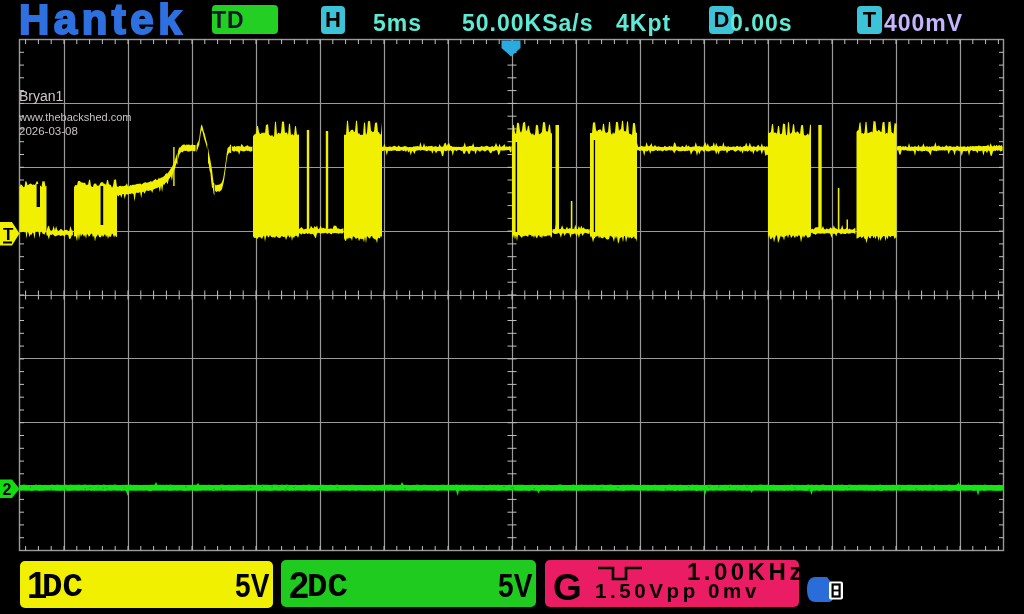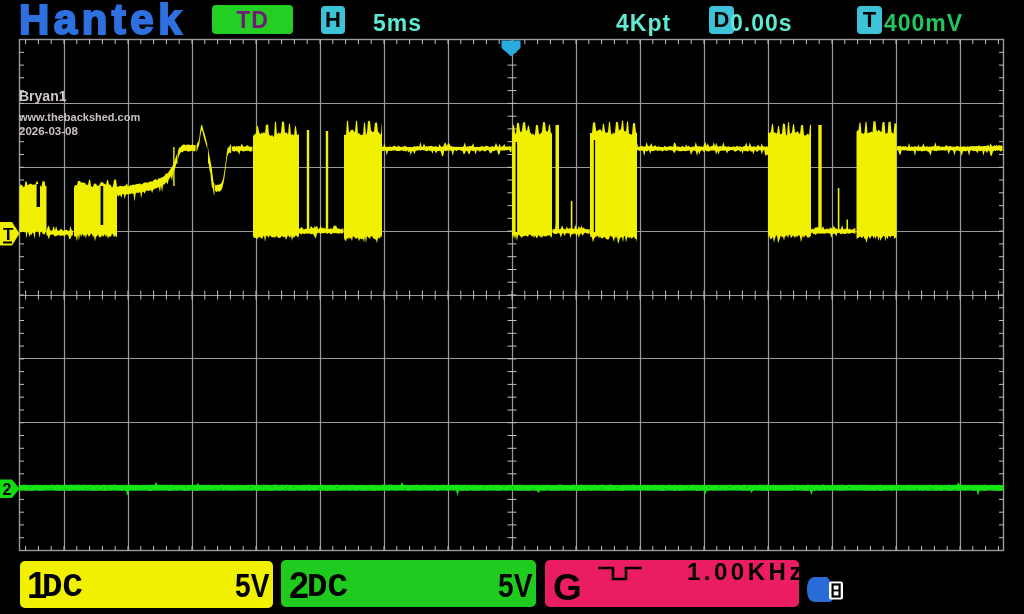--- a/index.html
+++ b/index.html
@@ -3,28 +3,29 @@
 html,body{margin:0;padding:0;background:#000}
 #scr{position:relative;width:1024px;height:614px;background:#000;overflow:hidden;will-change:transform;
   font-family:"Liberation Sans",sans-serif;font-weight:bold}
 .abs{position:absolute}
 .tbox{position:absolute;top:6px;height:27.5px;background:#3cc3d8;color:#000;
   border-radius:4px;font-size:22px;text-align:center;line-height:28px}
 .wt{position:absolute;top:12px;color:#5eead4;font-size:23px;line-height:23px;letter-spacing:1px}
 </style></head><body>
 <div id="scr">
 <div class="abs" style="left:19px;top:-4px;font-size:42px;color:#2e70e0;letter-spacing:4.5px;-webkit-text-stroke:2px #2e70e0">Hantek</div>
-<div class="abs" style="left:212px;top:5px;width:81px;height:29px;background:#22cf22;border-radius:4px;color:#701a75;font-size:23px;text-align:center;line-height:30px;letter-spacing:1px">TD</div>
+<div class="abs" style="left:212px;top:5px;width:66px;height:29px;background:#22cf22;border-radius:4px;color:#0f172a;font-size:23px;line-height:30px;letter-spacing:1px">TD</div>
 <div class="tbox" style="left:321px;width:24px">H</div>
 <div class="wt" style="left:373px">5ms</div>
+<div class="wt" style="left:462px">50.00KSa/s</div>
 <div class="wt" style="left:616px">4Kpt</div>
 <div class="tbox" style="left:709px;width:25px">D</div>
 <div class="wt" style="left:730px">0.00s</div>
 <div class="tbox" style="left:857px;width:25px">T</div>
-<div class="wt" style="left:884px;color:#22c55e">400mV</div>
+<div class="wt" style="left:884px;color:#c4b5fd">400mV</div>
 <svg class="abs" style="left:0;top:0" width="1024" height="614" viewBox="0 0 1024 614">
       <path d="M64.5 39.5V550.5 M128.5 39.5V550.5 M192.5 39.5V550.5 M256.5 39.5V550.5 M320.5 39.5V550.5 M384.5 39.5V550.5 M448.5 39.5V550.5 M512.5 39.5V550.5 M576.5 39.5V550.5 M640.5 39.5V550.5 M704.5 39.5V550.5 M768.5 39.5V550.5 M832.5 39.5V550.5 M896.5 39.5V550.5 M960.5 39.5V550.5 M19.5 103.5H1003.5 M19.5 167.5H1003.5 M19.5 231.5H1003.5 M19.5 295.5H1003.5 M19.5 358.5H1003.5 M19.5 422.5H1003.5 M19.5 486.5H1003.5" stroke="#9a9a9a" stroke-width="1.2" fill="none"></path>
       <rect x="19.5" y="39.5" width="984.0" height="511.0" fill="none" stroke="#9a9a9a" stroke-width="1.4"></rect>
       <path d="M25.6 39.5v4.5 M25.6 550.5v-4.5 M25.6 290.5v9 M38.4 39.5v4.5 M38.4 550.5v-4.5 M38.4 290.5v9 M51.2 39.5v4.5 M51.2 550.5v-4.5 M51.2 290.5v9 M64 39.5v4.5 M64 550.5v-4.5 M64 290.5v9 M76.8 39.5v4.5 M76.8 550.5v-4.5 M76.8 290.5v9 M89.6 39.5v4.5 M89.6 550.5v-4.5 M89.6 290.5v9 M102.4 39.5v4.5 M102.4 550.5v-4.5 M102.4 290.5v9 M115.2 39.5v4.5 M115.2 550.5v-4.5 M115.2 290.5v9 M128 39.5v4.5 M128 550.5v-4.5 M128 290.5v9 M140.8 39.5v4.5 M140.8 550.5v-4.5 M140.8 290.5v9 M153.6 39.5v4.5 M153.6 550.5v-4.5 M153.6 290.5v9 M166.4 39.5v4.5 M166.4 550.5v-4.5 M166.4 290.5v9 M179.2 39.5v4.5 M179.2 550.5v-4.5 M179.2 290.5v9 M192 39.5v4.5 M192 550.5v-4.5 M192 290.5v9 M204.8 39.5v4.5 M204.8 550.5v-4.5 M204.8 290.5v9 M217.6 39.5v4.5 M217.6 550.5v-4.5 M217.6 290.5v9 M230.4 39.5v4.5 M230.4 550.5v-4.5 M230.4 290.5v9 M243.2 39.5v4.5 M243.2 550.5v-4.5 M243.2 290.5v9 M256 39.5v4.5 M256 550.5v-4.5 M256 290.5v9 M268.8 39.5v4.5 M268.8 550.5v-4.5 M268.8 290.5v9 M281.6 39.5v4.5 M281.6 550.5v-4.5 M281.6 290.5v9 M294.4 39.5v4.5 M294.4 550.5v-4.5 M294.4 290.5v9 M307.2 39.5v4.5 M307.2 550.5v-4.5 M307.2 290.5v9 M320 39.5v4.5 M320 550.5v-4.5 M320 290.5v9 M332.8 39.5v4.5 M332.8 550.5v-4.5 M332.8 290.5v9 M345.6 39.5v4.5 M345.6 550.5v-4.5 M345.6 290.5v9 M358.4 39.5v4.5 M358.4 550.5v-4.5 M358.4 290.5v9 M371.2 39.5v4.5 M371.2 550.5v-4.5 M371.2 290.5v9 M384 39.5v4.5 M384 550.5v-4.5 M384 290.5v9 M396.8 39.5v4.5 M396.8 550.5v-4.5 M396.8 290.5v9 M409.6 39.5v4.5 M409.6 550.5v-4.5 M409.6 290.5v9 M422.4 39.5v4.5 M422.4 550.5v-4.5 M422.4 290.5v9 M435.2 39.5v4.5 M435.2 550.5v-4.5 M435.2 290.5v9 M448 39.5v4.5 M448 550.5v-4.5 M448 290.5v9 M460.8 39.5v4.5 M460.8 550.5v-4.5 M460.8 290.5v9 M473.6 39.5v4.5 M473.6 550.5v-4.5 M473.6 290.5v9 M486.4 39.5v4.5 M486.4 550.5v-4.5 M486.4 290.5v9 M499.2 39.5v4.5 M499.2 550.5v-4.5 M499.2 290.5v9 M512 39.5v4.5 M512 550.5v-4.5 M512 290.5v9 M524.8 39.5v4.5 M524.8 550.5v-4.5 M524.8 290.5v9 M537.6 39.5v4.5 M537.6 550.5v-4.5 M537.6 290.5v9 M550.4 39.5v4.5 M550.4 550.5v-4.5 M550.4 290.5v9 M563.2 39.5v4.5 M563.2 550.5v-4.5 M563.2 290.5v9 M576 39.5v4.5 M576 550.5v-4.5 M576 290.5v9 M588.8 39.5v4.5 M588.8 550.5v-4.5 M588.8 290.5v9 M601.6 39.5v4.5 M601.6 550.5v-4.5 M601.6 290.5v9 M614.4 39.5v4.5 M614.4 550.5v-4.5 M614.4 290.5v9 M627.2 39.5v4.5 M627.2 550.5v-4.5 M627.2 290.5v9 M640 39.5v4.5 M640 550.5v-4.5 M640 290.5v9 M652.8 39.5v4.5 M652.8 550.5v-4.5 M652.8 290.5v9 M665.6 39.5v4.5 M665.6 550.5v-4.5 M665.6 290.5v9 M678.4 39.5v4.5 M678.4 550.5v-4.5 M678.4 290.5v9 M691.2 39.5v4.5 M691.2 550.5v-4.5 M691.2 290.5v9 M704 39.5v4.5 M704 550.5v-4.5 M704 290.5v9 M716.8 39.5v4.5 M716.8 550.5v-4.5 M716.8 290.5v9 M729.6 39.5v4.5 M729.6 550.5v-4.5 M729.6 290.5v9 M742.4 39.5v4.5 M742.4 550.5v-4.5 M742.4 290.5v9 M755.2 39.5v4.5 M755.2 550.5v-4.5 M755.2 290.5v9 M768 39.5v4.5 M768 550.5v-4.5 M768 290.5v9 M780.8 39.5v4.5 M780.8 550.5v-4.5 M780.8 290.5v9 M793.6 39.5v4.5 M793.6 550.5v-4.5 M793.6 290.5v9 M806.4 39.5v4.5 M806.4 550.5v-4.5 M806.4 290.5v9 M819.2 39.5v4.5 M819.2 550.5v-4.5 M819.2 290.5v9 M832 39.5v4.5 M832 550.5v-4.5 M832 290.5v9 M844.8 39.5v4.5 M844.8 550.5v-4.5 M844.8 290.5v9 M857.6 39.5v4.5 M857.6 550.5v-4.5 M857.6 290.5v9 M870.4 39.5v4.5 M870.4 550.5v-4.5 M870.4 290.5v9 M883.2 39.5v4.5 M883.2 550.5v-4.5 M883.2 290.5v9 M896 39.5v4.5 M896 550.5v-4.5 M896 290.5v9 M908.8 39.5v4.5 M908.8 550.5v-4.5 M908.8 290.5v9 M921.6 39.5v4.5 M921.6 550.5v-4.5 M921.6 290.5v9 M934.4 39.5v4.5 M934.4 550.5v-4.5 M934.4 290.5v9 M947.2 39.5v4.5 M947.2 550.5v-4.5 M947.2 290.5v9 M960 39.5v4.5 M960 550.5v-4.5 M960 290.5v9 M972.8 39.5v4.5 M972.8 550.5v-4.5 M972.8 290.5v9 M985.6 39.5v4.5 M985.6 550.5v-4.5 M985.6 290.5v9 M998.4 39.5v4.5 M998.4 550.5v-4.5 M998.4 290.5v9 M19.5 52.3h4.5 M1003.5 52.3h-4.5 M507.5 52.3h9 M19.5 65.1h4.5 M1003.5 65.1h-4.5 M507.5 65.1h9 M19.5 77.8h4.5 M1003.5 77.8h-4.5 M507.5 77.8h9 M19.5 90.6h4.5 M1003.5 90.6h-4.5 M507.5 90.6h9 M19.5 103.4h4.5 M1003.5 103.4h-4.5 M507.5 103.4h9 M19.5 116.2h4.5 M1003.5 116.2h-4.5 M507.5 116.2h9 M19.5 128.9h4.5 M1003.5 128.9h-4.5 M507.5 128.9h9 M19.5 141.7h4.5 M1003.5 141.7h-4.5 M507.5 141.7h9 M19.5 154.5h4.5 M1003.5 154.5h-4.5 M507.5 154.5h9 M19.5 167.3h4.5 M1003.5 167.3h-4.5 M507.5 167.3h9 M19.5 180h4.5 M1003.5 180h-4.5 M507.5 180h9 M19.5 192.8h4.5 M1003.5 192.8h-4.5 M507.5 192.8h9 M19.5 205.6h4.5 M1003.5 205.6h-4.5 M507.5 205.6h9 M19.5 218.4h4.5 M1003.5 218.4h-4.5 M507.5 218.4h9 M19.5 231.1h4.5 M1003.5 231.1h-4.5 M507.5 231.1h9 M19.5 243.9h4.5 M1003.5 243.9h-4.5 M507.5 243.9h9 M19.5 256.7h4.5 M1003.5 256.7h-4.5 M507.5 256.7h9 M19.5 269.5h4.5 M1003.5 269.5h-4.5 M507.5 269.5h9 M19.5 282.2h4.5 M1003.5 282.2h-4.5 M507.5 282.2h9 M19.5 295h4.5 M1003.5 295h-4.5 M507.5 295h9 M19.5 307.8h4.5 M1003.5 307.8h-4.5 M507.5 307.8h9 M19.5 320.5h4.5 M1003.5 320.5h-4.5 M507.5 320.5h9 M19.5 333.3h4.5 M1003.5 333.3h-4.5 M507.5 333.3h9 M19.5 346.1h4.5 M1003.5 346.1h-4.5 M507.5 346.1h9 M19.5 358.9h4.5 M1003.5 358.9h-4.5 M507.5 358.9h9 M19.5 371.6h4.5 M1003.5 371.6h-4.5 M507.5 371.6h9 M19.5 384.4h4.5 M1003.5 384.4h-4.5 M507.5 384.4h9 M19.5 397.2h4.5 M1003.5 397.2h-4.5 M507.5 397.2h9 M19.5 410h4.5 M1003.5 410h-4.5 M507.5 410h9 M19.5 422.7h4.5 M1003.5 422.7h-4.5 M507.5 422.7h9 M19.5 435.5h4.5 M1003.5 435.5h-4.5 M507.5 435.5h9 M19.5 448.3h4.5 M1003.5 448.3h-4.5 M507.5 448.3h9 M19.5 461.1h4.5 M1003.5 461.1h-4.5 M507.5 461.1h9 M19.5 473.8h4.5 M1003.5 473.8h-4.5 M507.5 473.8h9 M19.5 486.6h4.5 M1003.5 486.6h-4.5 M507.5 486.6h9 M19.5 499.4h4.5 M1003.5 499.4h-4.5 M507.5 499.4h9 M19.5 512.2h4.5 M1003.5 512.2h-4.5 M507.5 512.2h9 M19.5 524.9h4.5 M1003.5 524.9h-4.5 M507.5 524.9h9 M19.5 537.7h4.5 M1003.5 537.7h-4.5 M507.5 537.7h9" stroke="#c0c0c0" stroke-width="1" fill="none"></path>
       <polygon points="19.5,484.9 21,485 22.5,484.8 24,484.6 25.5,484.7 27,485 28.5,485.1 30,485 31.5,484.9 33,485 34.5,485 36,484.6 37.5,484.9 39,484.7 40.5,484.7 42,485.1 43.5,485 45,484.8 46.5,485 48,485.1 49.5,484.9 51,484.8 52.5,484.6 54,485 55.5,485.1 57,484.6 58.5,484.7 60,484.8 61.5,484.9 63,484.7 64.5,485 66,484.6 67.5,485 69,485 70.5,484.6 72,484.8 73.5,484.8 75,484.7 76.5,484.8 78,484.8 79.5,484.6 81,485 82.5,484.7 84,484.8 85.5,484.6 87,485 88.5,484.8 90,484.7 91.5,484.7 93,484.9 94.5,485.1 96,484.8 97.5,484.8 99,484.8 100.5,484.9 102,485.1 103.5,484.6 105,484.7 106.5,484.9 108,485 109.5,484.8 111,484.7 112.5,484.9 114,484.6 115.5,484.6 117,485 118.5,485 120,484.9 121.5,484.9 123,484.7 124.5,485 126,484.8 127.5,484.8 129,484.7 130.5,484.6 132,484.9 133.5,484.7 135,485 136.5,484.7 138,484.9 139.5,485.1 141,485 142.5,485 144,484.7 145.5,485 147,484.7 148.5,485 150,484.8 151.5,484.7 153,484.7 154.5,484.8 156,481.9 157.5,484.9 159,484.8 160.5,484.8 162,484.8 163.5,484.7 165,485.1 166.5,484.6 168,484.9 169.5,484.8 171,484.6 172.5,485 174,484.7 175.5,485 177,484.7 178.5,484.9 180,484.7 181.5,484.9 183,484.8 184.5,484.9 186,485 187.5,485 189,484.7 190.5,484.9 192,484.7 193.5,484.7 195,484.8 196.5,484.8 198,483.1 199.5,485 201,485 202.5,484.7 204,484.9 205.5,484.7 207,484.9 208.5,484.8 210,484.8 211.5,485 213,484.9 214.5,485 216,484.7 217.5,484.9 219,485 220.5,484.7 222,484.6 223.5,484.8 225,484.9 226.5,484.9 228,484.8 229.5,484.8 231,485.1 232.5,484.8 234,485 235.5,485 237,484.6 238.5,484.9 240,484.7 241.5,485 243,485.1 244.5,485 246,485 247.5,484.8 249,484.8 250.5,484.7 252,484.7 253.5,484.7 255,484.9 256.5,484.7 258,484.7 259.5,484.7 261,484.9 262.5,484.6 264,484.8 265.5,484.7 267,484.7 268.5,484.7 270,485 271.5,484.9 273,484.7 274.5,484.6 276,484.7 277.5,484.8 279,484.9 280.5,484.9 282,484.6 283.5,484.9 285,484.9 286.5,484.6 288,484.7 289.5,484.9 291,484.7 292.5,484.9 294,484.9 295.5,484.8 297,484.9 298.5,484.9 300,485.1 301.5,484.9 303,484.8 304.5,484.7 306,484.9 307.5,484.7 309,484.6 310.5,484.7 312,484.9 313.5,484.7 315,484.9 316.5,485 318,485 319.5,485.1 321,484.8 322.5,484.8 324,484.7 325.5,485 327,485 328.5,484.9 330,484.8 331.5,484.8 333,485.1 334.5,485 336,484.8 337.5,484.6 339,485.1 340.5,484.9 342,485.1 343.5,484.8 345,485 346.5,484.9 348,484.8 349.5,485 351,484.8 352.5,484.8 354,484.8 355.5,484.9 357,484.9 358.5,485 360,485.1 361.5,484.8 363,485 364.5,485.1 366,484.9 367.5,485 369,485.1 370.5,484.7 372,485 373.5,484.7 375,485.1 376.5,485 378,484.9 379.5,485.1 381,485 382.5,484.6 384,484.8 385.5,484.8 387,484.8 388.5,484.8 390,484.6 391.5,484.6 393,485 394.5,485.1 396,484.7 397.5,484.9 399,484.7 400.5,485 402,482.1 403.5,484.7 405,484.9 406.5,484.7 408,485 409.5,485 411,485.1 412.5,484.9 414,484.8 415.5,485.1 417,484.6 418.5,484.8 420,484.9 421.5,484.9 423,484.8 424.5,484.8 426,484.8 427.5,485 429,485 430.5,484.8 432,485 433.5,484.9 435,484.9 436.5,484.8 438,485 439.5,484.9 441,484.7 442.5,484.8 444,484.8 445.5,485 447,484.8 448.5,484.6 450,484.9 451.5,484.8 453,484.8 454.5,484.9 456,484.6 457.5,484.7 459,484.8 460.5,485 462,484.6 463.5,484.9 465,484.6 466.5,485 468,484.7 469.5,484.8 471,484.9 472.5,484.8 474,484.7 475.5,485 477,484.8 478.5,485.1 480,485 481.5,484.8 483,484.9 484.5,485 486,484.9 487.5,485 489,484.9 490.5,484.6 492,485 493.5,484.8 495,484.8 496.5,484.9 498,484.6 499.5,484.9 501,484.9 502.5,484.9 504,484.8 505.5,484.9 507,484.9 508.5,484.8 510,484.8 511.5,485 513,485 514.5,484.7 516,485 517.5,484.8 519,484.7 520.5,484.8 522,484.8 523.5,484.7 525,485 526.5,484.9 528,485 529.5,484.7 531,485.1 532.5,484.6 534,485.1 535.5,485 537,484.7 538.5,485 540,485 541.5,484.7 543,484.8 544.5,485.1 546,484.7 547.5,484.7 549,485.1 550.5,485.1 552,484.9 553.5,485 555,485 556.5,484.9 558,484.8 559.5,484.6 561,484.6 562.5,484.9 564,485 565.5,485 567,485 568.5,485.1 570,484.9 571.5,484.9 573,484.6 574.5,484.8 576,485 577.5,485.1 579,484.8 580.5,484.7 582,484.6 583.5,484.9 585,484.8 586.5,484.8 588,485 589.5,484.7 591,484.7 592.5,485 594,484.6 595.5,484.8 597,485 598.5,485 600,484.7 601.5,484.8 603,484.6 604.5,484.9 606,485.1 607.5,484.8 609,484.7 610.5,484.6 612,484.8 613.5,485 615,484.9 616.5,484.9 618,484.9 619.5,484.9 621,484.9 622.5,484.8 624,484.7 625.5,484.9 627,484.8 628.5,484.8 630,485.1 631.5,484.8 633,484.6 634.5,484.7 636,484.9 637.5,484.9 639,485.1 640.5,484.8 642,484.9 643.5,484.8 645,484.8 646.5,484.9 648,484.7 649.5,485.1 651,485.1 652.5,484.9 654,484.8 655.5,484.8 657,485 658.5,484.9 660,484.8 661.5,485 663,484.8 664.5,484.9 666,484.9 667.5,484.9 669,484.6 670.5,484.8 672,485 673.5,484.8 675,484.7 676.5,485 678,484.9 679.5,484.7 681,484.7 682.5,485.1 684,484.9 685.5,485.1 687,485 688.5,484.8 690,484.9 691.5,484.7 693,484.6 694.5,485 696,484.8 697.5,484.7 699,485.1 700.5,485 702,485 703.5,484.8 705,485.1 706.5,485.1 708,484.8 709.5,484.7 711,484.7 712.5,484.9 714,485 715.5,484.9 717,484.7 718.5,485.1 720,484.9 721.5,484.8 723,485 724.5,484.7 726,484.7 727.5,484.9 729,484.7 730.5,484.6 732,484.9 733.5,484.9 735,484.7 736.5,484.9 738,484.8 739.5,485 741,484.9 742.5,485.1 744,484.6 745.5,485.1 747,484.8 748.5,484.9 750,484.8 751.5,485 753,484.9 754.5,484.7 756,485 757.5,485 759,484.7 760.5,484.6 762,484.7 763.5,484.7 765,484.9 766.5,484.7 768,484.6 769.5,484.9 771,485.1 772.5,484.8 774,484.8 775.5,485 777,484.9 778.5,484.9 780,485 781.5,484.9 783,485 784.5,484.8 786,485.1 787.5,484.7 789,484.9 790.5,484.8 792,484.6 793.5,485.1 795,484.7 796.5,484.9 798,484.8 799.5,484.9 801,484.9 802.5,484.7 804,484.9 805.5,485 807,484.8 808.5,484.6 810,484.9 811.5,484.6 813,485.1 814.5,485 816,484.7 817.5,484.7 819,484.9 820.5,485 822,484.6 823.5,484.6 825,485 826.5,484.9 828,485 829.5,485.1 831,485.1 832.5,485 834,484.7 835.5,485 837,485.1 838.5,484.6 840,485 841.5,484.6 843,484.8 844.5,484.9 846,485 847.5,484.9 849,484.6 850.5,484.7 852,484.8 853.5,484.9 855,484.8 856.5,485.1 858,484.7 859.5,484.8 861,484.7 862.5,484.7 864,484.8 865.5,484.8 867,484.7 868.5,484.8 870,484.9 871.5,484.8 873,484.9 874.5,484.9 876,484.8 877.5,485 879,484.7 880.5,484.6 882,484.9 883.5,485 885,484.9 886.5,484.8 888,484.9 889.5,484.8 891,484.9 892.5,484.8 894,484.8 895.5,485.1 897,484.8 898.5,484.8 900,484.8 901.5,484.9 903,484.7 904.5,485.1 906,484.9 907.5,484.7 909,484.7 910.5,484.7 912,484.8 913.5,484.9 915,484.8 916.5,485 918,484.7 919.5,484.9 921,484.8 922.5,484.9 924,484.7 925.5,484.8 927,485.1 928.5,484.8 930,484.6 931.5,484.9 933,485 934.5,485 936,484.6 937.5,484.7 939,485.1 940.5,484.8 942,485 943.5,484.9 945,484.7 946.5,484.9 948,484.7 949.5,484.6 951,485.1 952.5,484.7 954,484.9 955.5,484.8 957,484.6 958.5,482.3 960,485 961.5,484.8 963,484.8 964.5,484.8 966,484.8 967.5,485 969,484.8 970.5,484.9 972,485.1 973.5,484.8 975,484.8 976.5,485 978,484.7 979.5,485.1 981,484.8 982.5,485 984,484.7 985.5,484.6 987,484.9 988.5,485 990,484.9 991.5,484.7 993,484.9 994.5,485 996,484.9 997.5,485 999,484.8 1000.5,485.1 1002,484.9 1003.5,485.1 1003.5,490.8 1002,490.6 1000.5,490.9 999,490.7 997.5,490.9 996,490.8 994.5,490.7 993,490.7 991.5,490.5 990,490.6 988.5,490.4 987,490.5 985.5,490.7 984,490.9 982.5,490.5 981,490.8 979.5,490.6 978,495.8 976.5,490.4 975,490.7 973.5,490.9 972,490.5 970.5,490.5 969,490.4 967.5,490.6 966,490.7 964.5,490.7 963,490.5 961.5,490.4 960,490.8 958.5,490.9 957,490.7 955.5,490.6 954,490.6 952.5,490.8 951,490.8 949.5,490.9 948,490.8 946.5,490.6 945,490.4 943.5,490.5 942,490.7 940.5,490.9 939,490.6 937.5,490.8 936,490.8 934.5,490.8 933,490.7 931.5,490.5 930,490.8 928.5,490.8 927,490.7 925.5,490.4 924,490.6 922.5,490.9 921,490.5 919.5,490.7 918,490.5 916.5,490.5 915,490.8 913.5,490.7 912,490.5 910.5,490.8 909,490.8 907.5,490.7 906,490.6 904.5,490.5 903,490.5 901.5,490.7 900,490.8 898.5,490.6 897,490.6 895.5,490.5 894,490.4 892.5,490.8 891,490.7 889.5,490.4 888,490.6 886.5,490.7 885,490.4 883.5,490.6 882,490.9 880.5,490.9 879,490.7 877.5,490.6 876,490.5 874.5,490.9 873,490.7 871.5,490.8 870,490.6 868.5,490.9 867,490.6 865.5,490.8 864,490.7 862.5,490.5 861,490.5 859.5,490.6 858,490.6 856.5,490.7 855,490.4 853.5,490.6 852,490.4 850.5,490.5 849,490.6 847.5,490.8 846,490.4 844.5,490.4 843,490.9 841.5,490.5 840,490.9 838.5,490.6 837,490.8 835.5,490.6 834,490.5 832.5,490.8 831,490.6 829.5,490.8 828,490.6 826.5,490.4 825,490.7 823.5,490.5 822,490.6 820.5,490.7 819,490.9 817.5,490.6 816,490.5 814.5,490.9 813,490.4 811.5,495.1 810,490.7 808.5,490.7 807,490.8 805.5,490.9 804,490.7 802.5,490.8 801,490.6 799.5,490.5 798,490.8 796.5,490.6 795,490.5 793.5,490.6 792,490.9 790.5,490.5 789,490.8 787.5,490.7 786,490.5 784.5,490.9 783,490.7 781.5,490.8 780,490.5 778.5,490.9 777,490.5 775.5,490.9 774,490.8 772.5,490.5 771,490.7 769.5,490.6 768,490.9 766.5,490.7 765,490.7 763.5,490.8 762,490.8 760.5,490.8 759,490.4 757.5,490.8 756,490.5 754.5,490.6 753,490.7 751.5,493.1 750,490.5 748.5,490.7 747,490.8 745.5,490.7 744,490.6 742.5,490.9 741,490.4 739.5,490.6 738,490.4 736.5,490.8 735,490.5 733.5,490.5 732,490.4 730.5,490.6 729,490.5 727.5,490.6 726,490.8 724.5,490.7 723,490.6 721.5,490.6 720,490.7 718.5,490.6 717,490.5 715.5,490.5 714,490.8 712.5,490.8 711,490.5 709.5,490.5 708,490.9 706.5,490.5 705,495.3 703.5,490.6 702,490.5 700.5,490.9 699,490.4 697.5,490.9 696,490.9 694.5,490.4 693,490.6 691.5,490.7 690,490.5 688.5,490.5 687,490.6 685.5,490.8 684,490.6 682.5,490.8 681,490.8 679.5,490.9 678,490.5 676.5,490.8 675,490.9 673.5,490.7 672,490.4 670.5,490.8 669,490.6 667.5,490.4 666,490.7 664.5,490.8 663,490.9 661.5,490.8 660,490.7 658.5,490.8 657,490.5 655.5,490.7 654,490.6 652.5,490.4 651,490.8 649.5,490.6 648,490.9 646.5,490.4 645,490.6 643.5,490.8 642,490.6 640.5,490.4 639,490.7 637.5,490.6 636,490.6 634.5,490.8 633,490.5 631.5,490.6 630,490.5 628.5,490.8 627,490.6 625.5,490.5 624,490.9 622.5,490.7 621,490.7 619.5,490.8 618,490.8 616.5,490.5 615,490.5 613.5,490.8 612,490.8 610.5,490.5 609,490.9 607.5,490.8 606,490.7 604.5,490.8 603,490.6 601.5,490.8 600,490.8 598.5,490.7 597,490.8 595.5,490.4 594,490.7 592.5,490.6 591,490.9 589.5,490.5 588,490.6 586.5,490.7 585,490.8 583.5,490.7 582,490.8 580.5,490.7 579,490.8 577.5,490.9 576,490.6 574.5,490.7 573,490.7 571.5,490.8 570,490.8 568.5,490.6 567,490.8 565.5,490.6 564,490.5 562.5,490.9 561,490.5 559.5,490.8 558,490.7 556.5,490.8 555,490.8 553.5,490.6 552,490.9 550.5,490.7 549,490.4 547.5,490.6 546,490.5 544.5,490.7 543,490.8 541.5,490.5 540,490.7 538.5,493.3 537,490.8 535.5,490.7 534,490.6 532.5,490.4 531,490.5 529.5,490.9 528,490.8 526.5,490.8 525,490.8 523.5,490.6 522,490.9 520.5,490.8 519,490.8 517.5,490.7 516,490.8 514.5,490.6 513,490.4 511.5,490.5 510,490.5 508.5,490.5 507,490.7 505.5,490.8 504,490.6 502.5,490.6 501,490.5 499.5,490.9 498,490.7 496.5,490.8 495,490.5 493.5,490.6 492,490.7 490.5,490.5 489,490.6 487.5,490.8 486,490.7 484.5,490.4 483,490.6 481.5,490.6 480,490.7 478.5,490.7 477,490.8 475.5,490.7 474,490.5 472.5,490.8 471,490.5 469.5,490.6 468,490.7 466.5,490.9 465,490.6 463.5,490.8 462,490.9 460.5,490.4 459,490.8 457.5,496 456,490.6 454.5,490.4 453,490.5 451.5,490.5 450,490.5 448.5,490.4 447,490.8 445.5,490.5 444,490.5 442.5,490.4 441,490.5 439.5,490.4 438,490.9 436.5,490.8 435,490.5 433.5,490.6 432,490.8 430.5,490.5 429,490.7 427.5,490.4 426,490.5 424.5,490.4 423,490.5 421.5,490.8 420,490.4 418.5,490.9 417,490.5 415.5,490.4 414,490.6 412.5,490.6 411,490.4 409.5,490.7 408,490.7 406.5,490.6 405,490.4 403.5,490.5 402,490.5 400.5,490.5 399,490.5 397.5,490.7 396,490.8 394.5,490.6 393,490.4 391.5,490.6 390,490.6 388.5,490.8 387,490.7 385.5,490.4 384,490.5 382.5,490.8 381,490.7 379.5,490.5 378,490.7 376.5,490.4 375,490.9 373.5,490.9 372,490.6 370.5,490.8 369,490.7 367.5,490.5 366,490.8 364.5,490.7 363,490.7 361.5,490.7 360,490.5 358.5,490.4 357,490.5 355.5,490.9 354,490.6 352.5,490.5 351,490.6 349.5,490.9 348,490.5 346.5,490.5 345,490.5 343.5,490.5 342,490.4 340.5,490.8 339,490.8 337.5,490.4 336,490.8 334.5,490.8 333,490.6 331.5,490.7 330,490.7 328.5,490.7 327,490.9 325.5,490.8 324,490.8 322.5,490.5 321,490.7 319.5,490.6 318,490.5 316.5,490.6 315,490.8 313.5,490.7 312,490.5 310.5,490.8 309,490.9 307.5,490.5 306,490.5 304.5,490.7 303,490.8 301.5,490.7 300,490.6 298.5,490.6 297,490.5 295.5,490.7 294,490.6 292.5,490.9 291,490.4 289.5,490.9 288,490.4 286.5,490.4 285,490.9 283.5,490.5 282,490.5 280.5,490.7 279,490.7 277.5,490.7 276,490.5 274.5,490.4 273,490.7 271.5,490.8 270,490.9 268.5,490.7 267,490.8 265.5,490.7 264,490.4 262.5,490.9 261,490.6 259.5,490.8 258,490.9 256.5,490.5 255,490.5 253.5,490.6 252,490.7 250.5,490.5 249,490.8 247.5,490.7 246,490.4 244.5,490.7 243,490.4 241.5,490.8 240,490.5 238.5,490.6 237,490.8 235.5,490.5 234,490.7 232.5,490.8 231,490.7 229.5,490.8 228,490.6 226.5,490.5 225,490.5 223.5,490.8 222,490.6 220.5,490.8 219,490.5 217.5,490.7 216,490.4 214.5,490.7 213,490.9 211.5,490.5 210,490.8 208.5,490.4 207,490.4 205.5,490.7 204,490.6 202.5,490.6 201,490.7 199.5,490.8 198,490.8 196.5,490.9 195,490.7 193.5,490.7 192,490.6 190.5,490.5 189,490.7 187.5,490.8 186,490.7 184.5,490.9 183,490.8 181.5,490.4 180,490.6 178.5,490.4 177,490.7 175.5,490.4 174,490.4 172.5,490.8 171,490.7 169.5,490.9 168,490.6 166.5,490.5 165,490.7 163.5,490.6 162,490.6 160.5,490.8 159,490.4 157.5,490.8 156,490.5 154.5,490.7 153,490.5 151.5,490.9 150,490.9 148.5,490.9 147,490.4 145.5,490.6 144,490.8 142.5,490.8 141,490.6 139.5,490.8 138,490.5 136.5,490.8 135,490.8 133.5,490.6 132,490.8 130.5,490.4 129,490.8 127.5,496.1 126,490.9 124.5,490.5 123,490.7 121.5,490.9 120,490.4 118.5,490.8 117,490.8 115.5,490.5 114,490.6 112.5,490.5 111,490.8 109.5,490.7 108,490.5 106.5,490.7 105,490.9 103.5,490.7 102,490.7 100.5,490.8 99,490.6 97.5,490.9 96,490.5 94.5,490.9 93,490.4 91.5,490.9 90,490.6 88.5,490.6 87,490.7 85.5,490.6 84,490.8 82.5,490.5 81,490.4 79.5,490.7 78,490.7 76.5,490.7 75,490.6 73.5,490.5 72,490.7 70.5,490.8 69,490.9 67.5,490.8 66,490.6 64.5,490.7 63,490.7 61.5,490.5 60,490.9 58.5,490.7 57,490.8 55.5,490.7 54,490.6 52.5,490.4 51,490.5 49.5,490.5 48,490.6 46.5,490.6 45,490.5 43.5,490.8 42,490.7 40.5,490.8 39,490.9 37.5,490.6 36,490.5 34.5,490.4 33,490.7 31.5,490.9 30,490.7 28.5,490.6 27,490.7 25.5,490.7 24,490.5 22.5,490.4 21,490.7 19.5,490.4" fill="#12df12"></polygon>
       <rect x="19.5" y="485.6" width="984" height="4.6" fill="#15e515"></rect>
       <path d="M278.4 486.6h0.8 M793.9 488h1.3 M512 487.7h1.3 M102.6 488.1h1.3 M293.4 487.4h1.2 M220.7 488.9h1.2 M404.1 488.4h1.5 M688.1 486.7h1.3 M735.9 489h0.8 M106.3 487.8h1.1 M617.4 487.4h1.4 M746.4 486.9h1.3 M708.1 487h1.6 M533.5 488.8h1.3 M185.3 486.9h1.4 M284.9 489.2h1.4 M50.7 488.9h0.9 M84.5 488.6h1.2 M97.4 487.9h1 M510.6 488.2h1 M271.5 486.8h1.2 M728.9 487.2h1.2 M65.1 489.1h0.9 M483.4 487.6h0.8 M932.7 489.1h1.2 M915.8 488.7h1.1 M336.7 487.7h1.3 M287.3 486.7h1 M513 489.2h0.9 M808.6 489.4h1.6 M89.4 487.9h1 M848.3 487.5h1.2 M29.8 487.1h1.2 M319.2 488.4h1.1 M600.7 488h1.4 M213.1 489.2h1.4 M261.7 486.5h1.1 M249.9 487.5h1.5 M879.9 489.4h0.7 M664.8 489h1.4 M123.7 488.1h0.9 M503.2 486.7h1.6 M718 486.8h1.5 M899.5 488.1h1.3 M386.3 489.4h0.8" stroke="#0a9a0a" stroke-width="0.9" fill="none"></path>
       <polygon points="19.5,187.4 19.5,187.4 20.5,184.3 21.5,184.7 22.5,185.8 23.5,187.3 24.5,186.8 25.5,180.9 26.5,181.4 27.5,185.2 28.5,184.8 29.5,184.1 30.5,183.4 31.5,183.9 32.5,184.9 33.5,184.3 34.5,185 35.5,184.1 36.5,181.5 37.5,181.3 38.5,184.5 39.5,185.3 40.5,185.7 41.5,186.9 42.5,180.9 43.5,181.6 44.5,180.9 45.5,186.5 46.5,185.7 46.5,234.6 45.5,231.7 44.5,234.7 43.5,234.1 42.5,233.5 41.5,231.2 40.5,232.2 39.5,238 38.5,231.9 37.5,231.1 36.5,231.7 35.5,231.5 34.5,239.1 33.5,233.3 32.5,232.5 31.5,234.9 30.5,234.2 29.5,237.1 28.5,233.1 27.5,231.4 26.5,238.8 25.5,231.5 24.5,232.6 23.5,231.6 22.5,231.8 21.5,232.3 20.5,232.3 19.5,231.3 19.5,231.3" fill="#f0f000"></polygon>
       <rect x="36.6" y="184" width="3.4" height="23" fill="#000"></rect>
       <polygon points="46.5,231 47.7,227.1 48.9,225.6 50.1,230 51.3,230.9 52.5,229.8 53.7,225.7 54.9,230.4 56.1,226 57.3,230.1 58.5,231.1 59.7,229.9 60.9,228.7 62.1,229.8 63.3,230.9 64.5,230 65.7,230.1 66.9,229.8 68.1,231.1 69.3,230.8 70.5,226.1 71.7,230.2 72.9,230.8 72.9,235.2 71.7,235.4 70.5,238.7 69.3,238.9 68.1,235 66.9,234.7 65.7,234.4 64.5,236.7 63.3,235.6 62.1,235.3 60.9,236 59.7,235.4 58.5,235 57.3,235.5 56.1,235.9 54.9,236.4 53.7,235 52.5,234.2 51.3,235 50.1,234.7 48.9,239.4 47.7,235.6 46.5,235.6" fill="#f0f000"></polygon>
@@ -58,38 +59,39 @@
       <rect x="846.5" y="219.5" width="1.5" height="10.5" fill="#f0f000"></rect>
       <polygon points="856.5,132 856.5,132 857.5,130.4 858.5,130 859.5,122.8 860.5,122.3 861.5,133.6 862.5,133 863.5,134.1 864.5,132.4 865.5,121.9 866.5,121.7 867.5,133.2 868.5,133.1 869.5,132.4 870.5,132 871.5,131.4 872.5,132.4 873.5,120.8 874.5,121.4 875.5,121.3 876.5,130.5 877.5,131.6 878.5,129.8 879.5,130.3 880.5,131.7 881.5,132 882.5,122.5 883.5,122.1 884.5,121.9 885.5,134.3 886.5,132.8 887.5,133.5 888.5,121.8 889.5,122.1 890.5,121.2 891.5,132 892.5,133.1 893.5,133.7 894.5,123.2 895.5,123.5 896.5,123.4 896.5,237.1 895.5,237.8 894.5,238.9 893.5,235.8 892.5,235.9 891.5,236.1 890.5,237.3 889.5,236.2 888.5,235.8 887.5,239.4 886.5,236.6 885.5,241.3 884.5,236 883.5,236 882.5,236.9 881.5,238.3 880.5,240.9 879.5,236.6 878.5,240.9 877.5,236.5 876.5,236.1 875.5,239.3 874.5,236.2 873.5,238.6 872.5,235.7 871.5,235.9 870.5,238.6 869.5,238.3 868.5,236 867.5,238.9 866.5,243.3 865.5,239.1 864.5,238.8 863.5,236 862.5,237.6 861.5,238 860.5,236.4 859.5,236.9 858.5,237.8 857.5,238.2 856.5,238.8 856.5,238.8" fill="#f0f000"></polygon>
       <polygon points="897,146.4 898.2,146.1 899.4,146 900.6,145.8 901.8,147.1 903,146.1 904.2,146.8 905.4,145.9 906.6,146.7 907.8,147.2 909,143 910.2,147 911.4,146.4 912.6,146.7 913.8,146.7 915,146 916.2,146.7 917.4,146.7 918.6,144.8 919.8,147.2 921,146.4 922.2,146.4 923.4,143.2 924.6,146.5 925.8,146.7 927,146.1 928.2,147.1 929.4,146.2 930.6,147.1 931.8,146.3 933,146.4 934.2,146.1 935.4,141.9 936.6,146.5 937.8,146.1 939,145.5 940.2,146.8 941.4,147.1 942.6,146.3 943.8,147 945,146.6 946.2,145 947.4,146.3 948.6,146.5 949.8,146 951,146.3 952.2,147 953.4,146.5 954.6,146.8 955.8,146.7 957,145.4 958.2,146.6 959.4,146.7 960.6,146.2 961.8,146.7 963,146.4 964.2,146.2 965.4,146.8 966.6,147 967.8,145.9 969,147.1 970.2,145.9 971.4,146.6 972.6,145.9 973.8,146.2 975,146.2 976.2,146.1 977.4,146.3 978.6,145.5 979.8,145.8 981,146.2 982.2,146.2 983.4,146.1 984.6,145.9 985.8,145.9 987,145.8 988.2,144.5 989.4,147 990.6,143 991.8,146.1 993,146.4 994.2,144.9 995.4,146.3 996.6,144.7 997.8,146.2 999,144.7 1000.2,145.9 1001.4,145.1 1002.6,146.8 1002.6,150.6 1001.4,151 1000.2,151.4 999,150.1 997.8,151 996.6,150 995.4,151.3 994.2,150.6 993,151.4 991.8,155.7 990.6,155.7 989.4,151 988.2,150.4 987,153.2 985.8,150.9 984.6,151.2 983.4,155.8 982.2,150.4 981,151.1 979.8,151.2 978.6,150.4 977.4,153.2 976.2,151.3 975,150.7 973.8,151.2 972.6,150.7 971.4,150 970.2,150.9 969,155.9 967.8,150.6 966.6,151.2 965.4,151.3 964.2,151.1 963,151.2 961.8,156.3 960.6,151.3 959.4,151.3 958.2,150.4 957,150.6 955.8,150.8 954.6,155.4 953.4,151.2 952.2,150.2 951,150.1 949.8,151.3 948.6,154.3 947.4,150.2 946.2,150.2 945,150.8 943.8,150.3 942.6,150.4 941.4,150.3 940.2,150.6 939,150.5 937.8,150.6 936.6,151.3 935.4,150.8 934.2,151.1 933,150.3 931.8,150.4 930.6,155.4 929.4,152.9 928.2,151.4 927,151.2 925.8,150.6 924.6,151.1 923.4,151.1 922.2,151.4 921,151.3 919.8,150.5 918.6,151.3 917.4,150.9 916.2,150.1 915,155.9 913.8,151.2 912.6,150.7 911.4,150.7 910.2,150.9 909,150.7 907.8,150.8 906.6,150.4 905.4,150 904.2,150.5 903,150.3 901.8,150.1 900.6,154.4 899.4,154.7 898.2,150.2 897,150.6" fill="#f0f000"></polygon>
       <polygon points="0,222 12,222 19.5,233.5 12,245.5 0,245.5" fill="#f0f000"></polygon>
       <text x="3" y="240" font-size="17" font-weight="bold" fill="#000" font-family="Liberation Sans,sans-serif">T</text>
       <rect x="3" y="241.5" width="9" height="2" fill="#000"></rect>
       <polygon points="0,479.5 12,479.5 19.5,488.8 12,498 0,498" fill="#11dd11"></polygon>
       <text x="2.5" y="495" font-size="16" font-weight="bold" fill="#000" font-family="Liberation Sans,sans-serif">2</text>
       <polygon points="501.5,40.5 520.5,40.5 520.5,48 511,56.5 501.5,48" fill="#2aaade"></polygon>
     </svg>
-<div class="abs" style="left:19px;top:88px;font-size:14px;font-weight:bold;color:#d0c8c8">Bryan1</div>
-<div class="abs" style="left:19px;top:111px;font-size:11px;font-weight:bold;color:#cac2c2">www.thebackshed.com</div>
-<div class="abs" style="left:19px;top:125px;font-size:11.5px;font-weight:bold;color:#cac2c2">2026-03-08</div>
+<div class="abs" style="left:19px;top:88px;font-size:14px;font-weight:normal;color:#d0c8c8">Bryan1</div>
+<div class="abs" style="left:19px;top:111px;font-size:11px;font-weight:normal;color:#cac2c2">www.thebackshed.com</div>
+<div class="abs" style="left:19px;top:125px;font-size:11.5px;font-weight:normal;color:#cac2c2">2026-03-08</div>
 <div class="abs" style="left:20px;top:561px;width:253px;height:47px;background:#f0f000;border-radius:5px;color:#000">
   <span class="abs" style="left:7px;top:7px;font-size:36px;line-height:36px">1</span>
   <span class="abs" style="left:22px;top:9px;font-size:34px;line-height:34px;font-family:'Liberation Mono',monospace;font-weight:bold">DC</span>
   <span class="abs" style="right:4px;top:8px;font-size:33px;line-height:33px;transform:scaleX(.85);transform-origin:right top">5V</span>
 </div>
 <div class="abs" style="left:281px;top:560px;width:255px;height:47px;background:#1ecb1e;border-radius:5px;color:#000">
   <span class="abs" style="left:8px;top:8px;font-size:36px;line-height:36px">2</span>
   <span class="abs" style="left:26px;top:10px;font-size:34px;line-height:34px;font-family:'Liberation Mono',monospace;font-weight:bold">DC</span>
   <span class="abs" style="right:4px;top:9px;font-size:33px;line-height:33px;transform:scaleX(.85);transform-origin:right top">5V</span>
 </div>
 <div class="abs" style="left:545px;top:560px;width:254px;height:47px;background:#ea1c63;border-radius:5px;color:#000">
   <span class="abs" style="left:8px;top:9px;font-size:37px;line-height:37px">G</span>
   <svg class="abs" style="left:51px;top:5px" width="48" height="17" viewBox="0 0 48 17">
         <path d="M2 3h15v11h13V3h16" stroke="#000" stroke-width="2.6" fill="none"></path>
       </svg>
   <span class="abs" style="left:142px;top:1.5px;font-size:24px;line-height:20.5px;letter-spacing:3.5px">1.00KHz</span>
+  <span class="abs" style="left:50px;top:21px;font-size:20.5px;line-height:20.5px;letter-spacing:3.6px">1.50Vpp&nbsp;0mv</span>
 </div>
 <svg class="abs" style="left:800px;top:572px" width="50" height="36" viewBox="0 0 50 36">
   <path d="M15.5 5 L27 5 L33 12.5 L33 25 Q33 30 28.5 30 L15.5 30 Q7 30 7 17.5 Q7 5 15.5 5 Z" fill="#2a6cd8"></path>
   <rect x="29" y="9.5" width="14" height="18" rx="2" fill="#fff"></rect>
   <rect x="32.6" y="12.5" width="7" height="12" fill="none" stroke="#000" stroke-width="2.2"></rect>
   <rect x="32.6" y="17.6" width="7" height="1.8" fill="#000"></rect>
 </svg>
 </div>
 </body></html>

